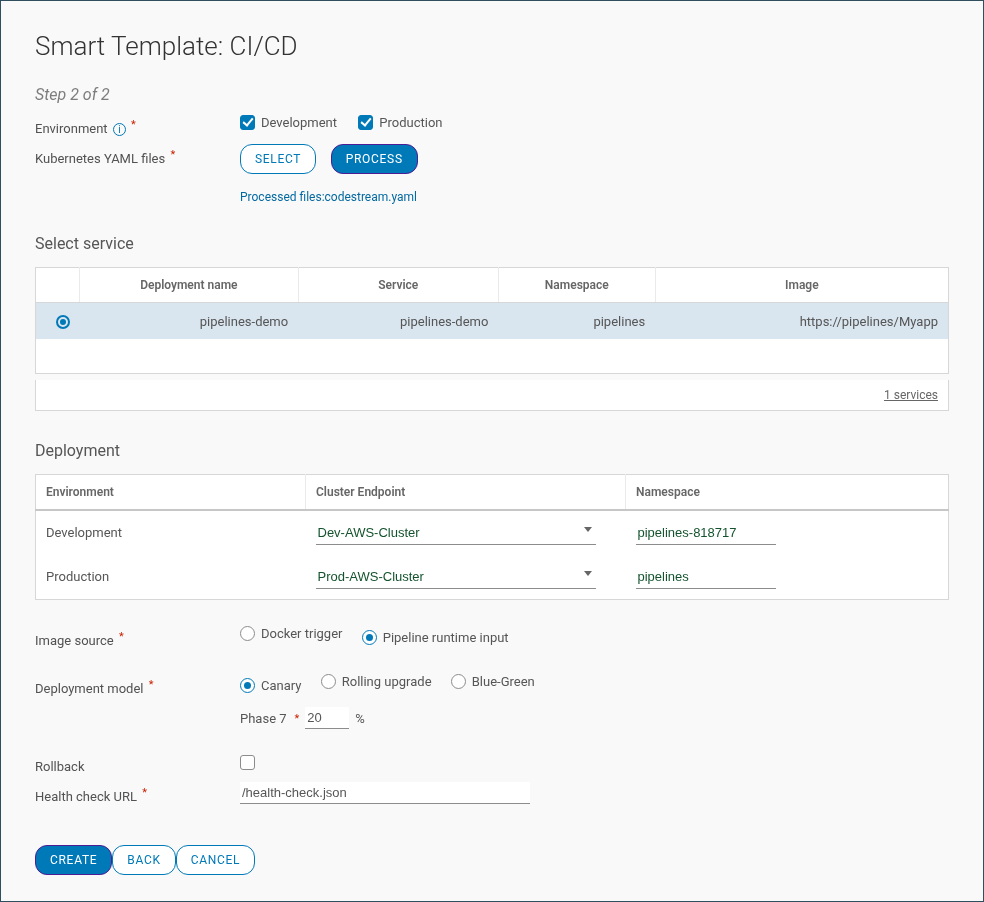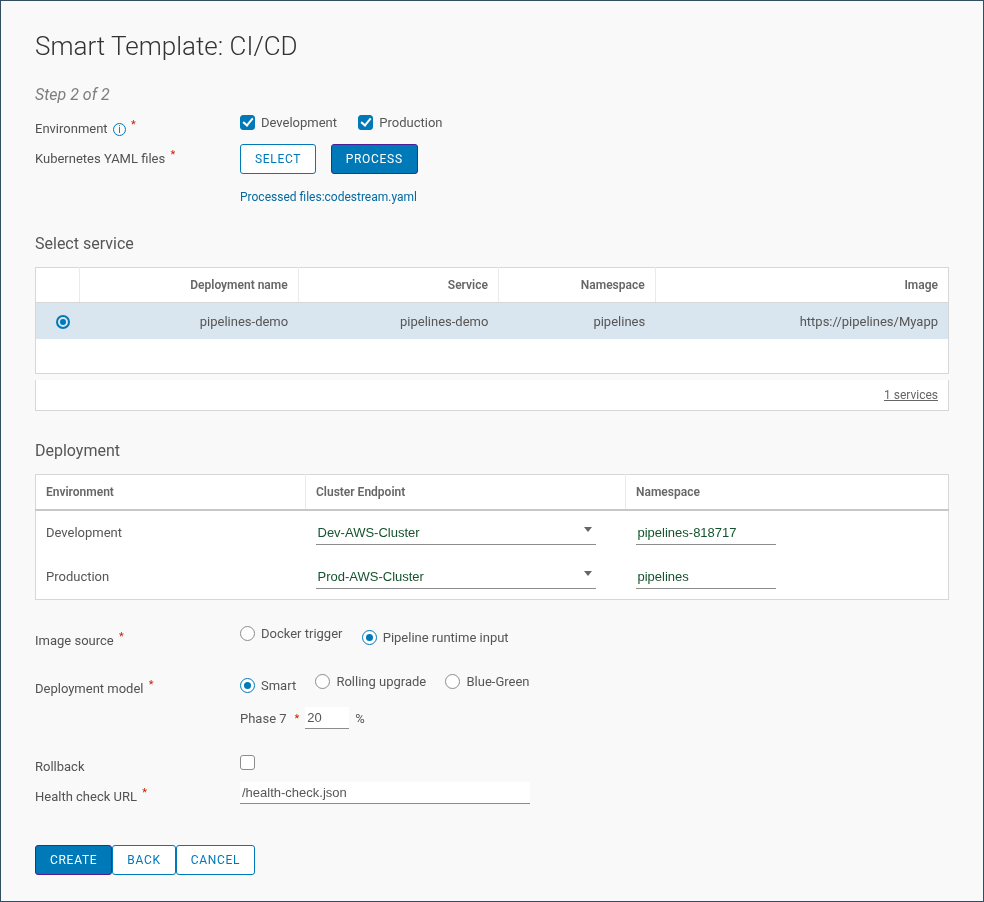--- a/index.html
+++ b/index.html
@@ -96,21 +96,21 @@
     width: 7px; height: 7px;
     background: #0079b8;
     border-radius: 50%;
   }
 
   .btn {
     display: inline-block;
     font-size: 12px;
     letter-spacing: .7px;
     padding: 7px 14px;
-    border-radius: 3px;
+    border-radius: 12px;
     cursor: pointer;
     text-align: center;
   }
   .btn-outline {
     border: 1px solid #0079b8;
     color: #0079b8;
     background: #fff;
   }
   .btn-primary {
     border: 1px solid #4c1d95;
@@ -132,21 +132,21 @@
   }
 
   
   .tbl {
     border: 1px solid #d7d7d7;
     width: 100%;
     border-collapse: collapse;
     background: #fff;
   }
   .tbl th {
-    text-align: right;
+    text-align: center;
     font-size: 12px;
     color: #666;
     font-weight: 600;
     padding: 10px 10px;
     border-bottom: 1px solid #d7d7d7;
     border-right: 1px solid #eaeaea;
     background:#fff;
   }
   .tbl th:last-child { border-right: none; }
   .tbl td {
@@ -368,21 +368,21 @@
 
   <div class="form-row">
     <div class="label-col">
       <span>Deployment model</span>
       <span class="req">*</span>
     </div>
     <div class="ctrl-col">
       <div>
         <span class="radio-wrap">
           <span class="radio sel"></span>
-          <span>Smart</span>
+          <span>Canary</span>
         </span>
         <span class="radio-wrap">
           <span class="radio"></span>
           <span>Rolling upgrade</span>
         </span>
         <span class="radio-wrap">
           <span class="radio"></span>
           <span>Blue-Green</span>
         </span>
       </div>

